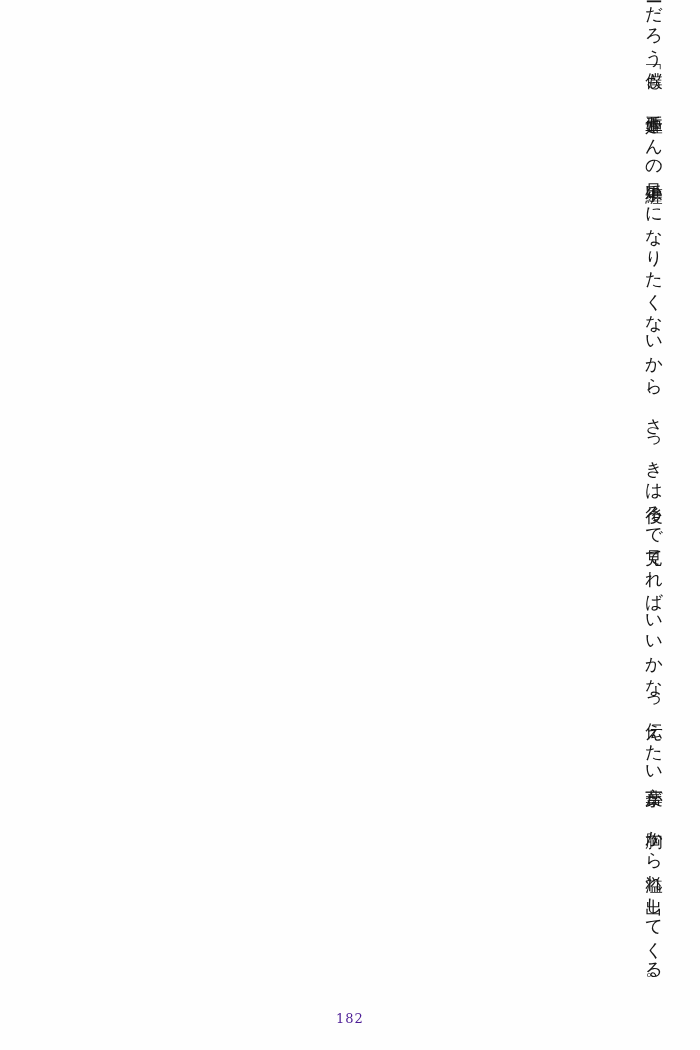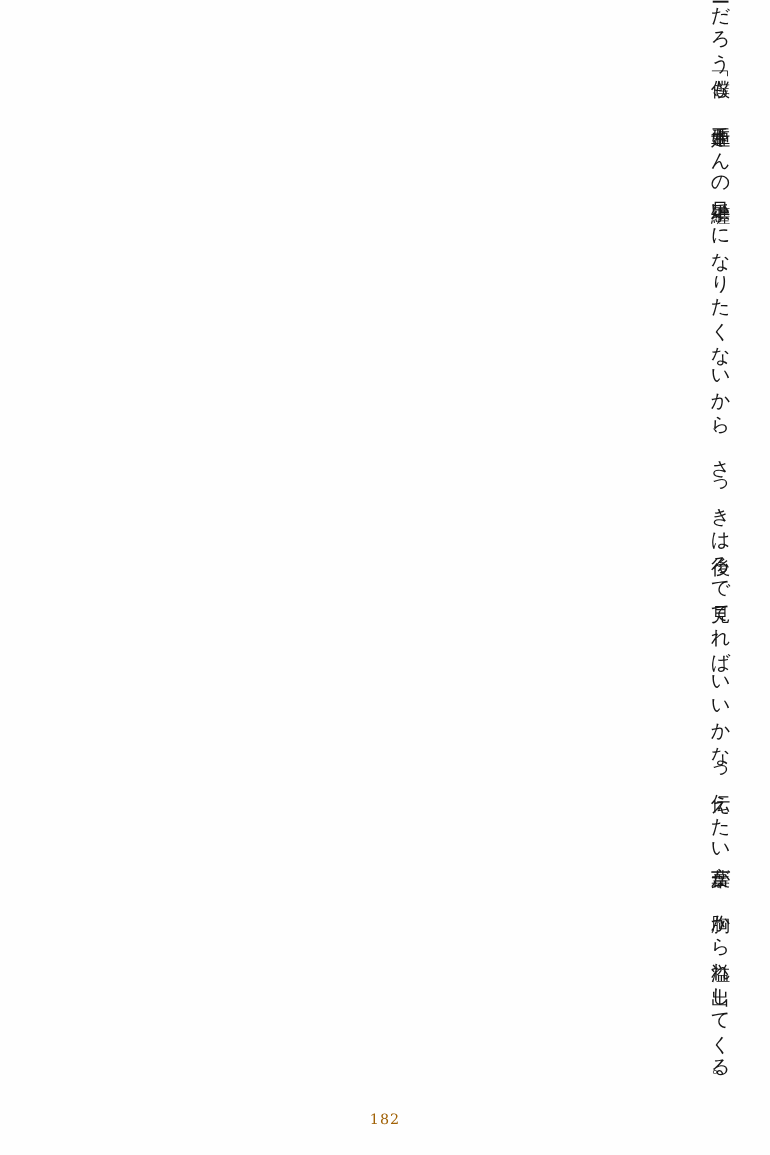--- a/index.html
+++ b/index.html
@@ -51,21 +51,21 @@
     white-space: nowrap;
     font-family: "DejaVu Serif", "Liberation Serif", serif;
   }
   #page-number {
     position: absolute;
     bottom: 24px;
     left: 0;
     width: 100%;
     text-align: center;
     font-size: 13px;
-    color: #a16207;
+    color: #4c1d95;
     font-family: "DejaVu Serif", "Liberation Serif", serif;
     letter-spacing: 1px;
   }
 </style>
 </head>
 <body>
 
 <div id="page">
   <div id="text-block">
     <div class="line">伝えたい言葉が、胸から溢れ出してくる。</div>

